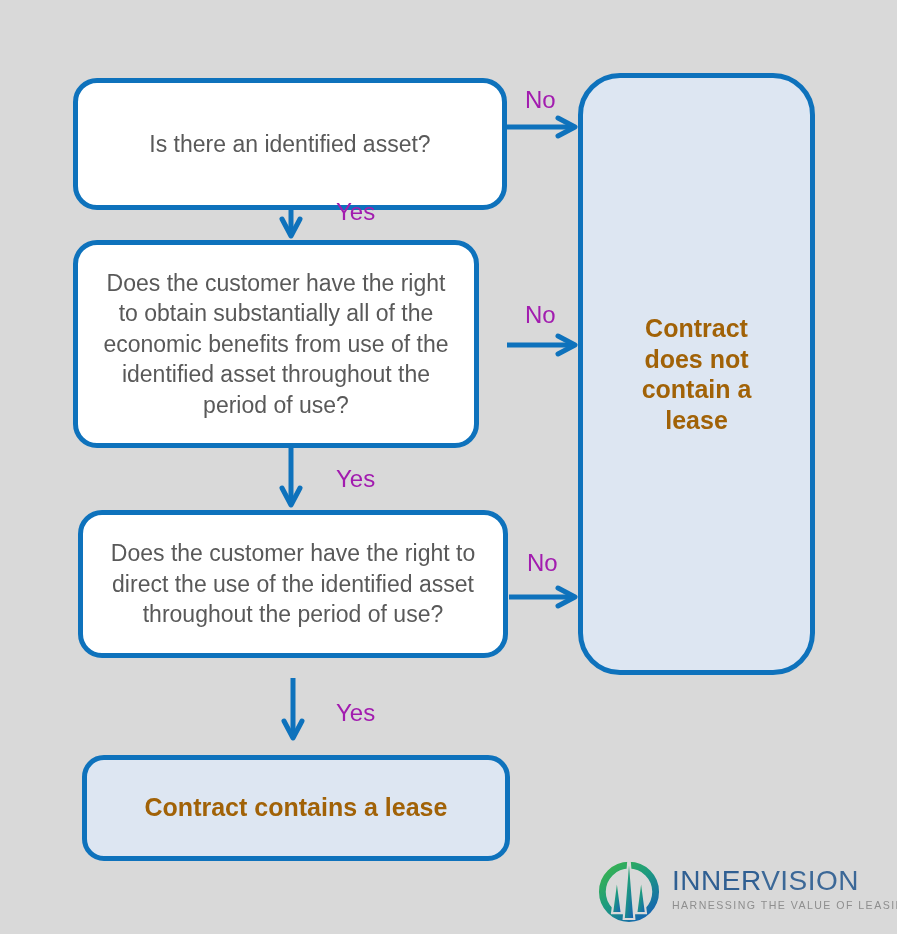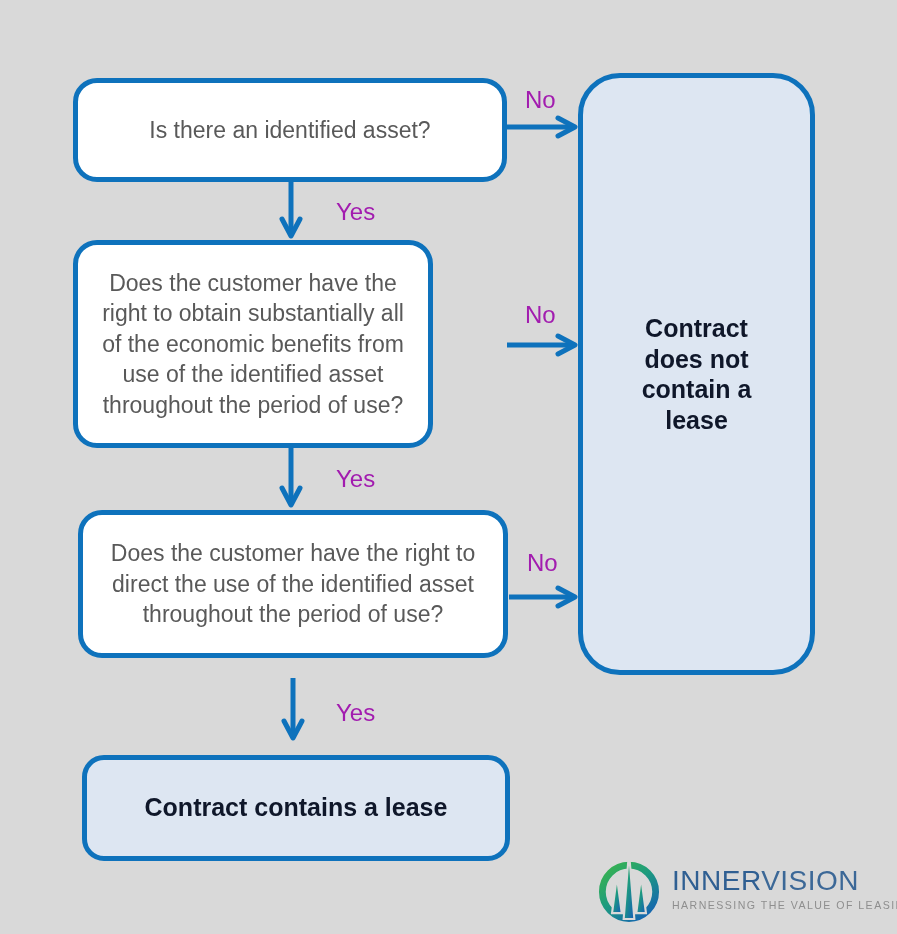--- a/index.html
+++ b/index.html
@@ -25,26 +25,26 @@
     border-radius: 24px;
     display: flex;
     align-items: center;
     justify-content: center;
     text-align: center;
     color: #595959;
     font-size: 23px;
     line-height: 1.33;
     padding: 8px 24px;
   }
-  .box-1 { left: 73px;  top: 78px;  width: 434px; height: 104px; }
-  .box-2 { left: 73px;  top: 240px; width: 360px; height: 208px; }
+  .box-1 { left: 73px;  top: 78px;  width: 434px; height: 132px; }
+  .box-2 { left: 73px;  top: 240px; width: 406px; height: 208px; }
   .box-3 { left: 78px;  top: 510px; width: 430px; height: 148px; }
   .result {
     background: #dde6f2;
-    color: #0f172a;
+    color: #a16207;
     font-weight: bold;
     font-size: 25px;
   }
   .box-4 { left: 82px;  top: 742px; width: 428px; height: 106px; border-radius: 22px; margin-top: 13px; }
   .box-right {
     left: 578px; top: 73px; width: 237px; height: 602px;
     border-radius: 42px;
     line-height: 1.22;
   }
   .box-right span { display: inline-block; max-width: 132px; }

